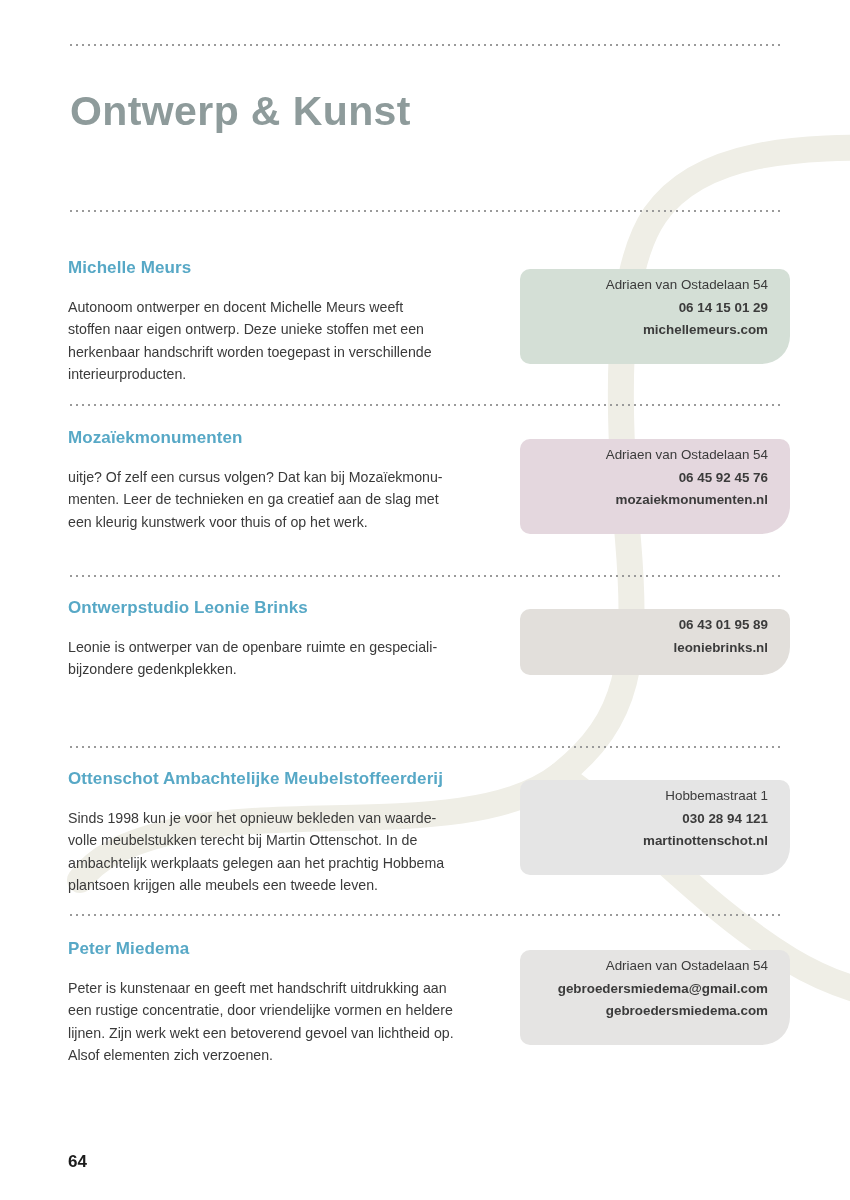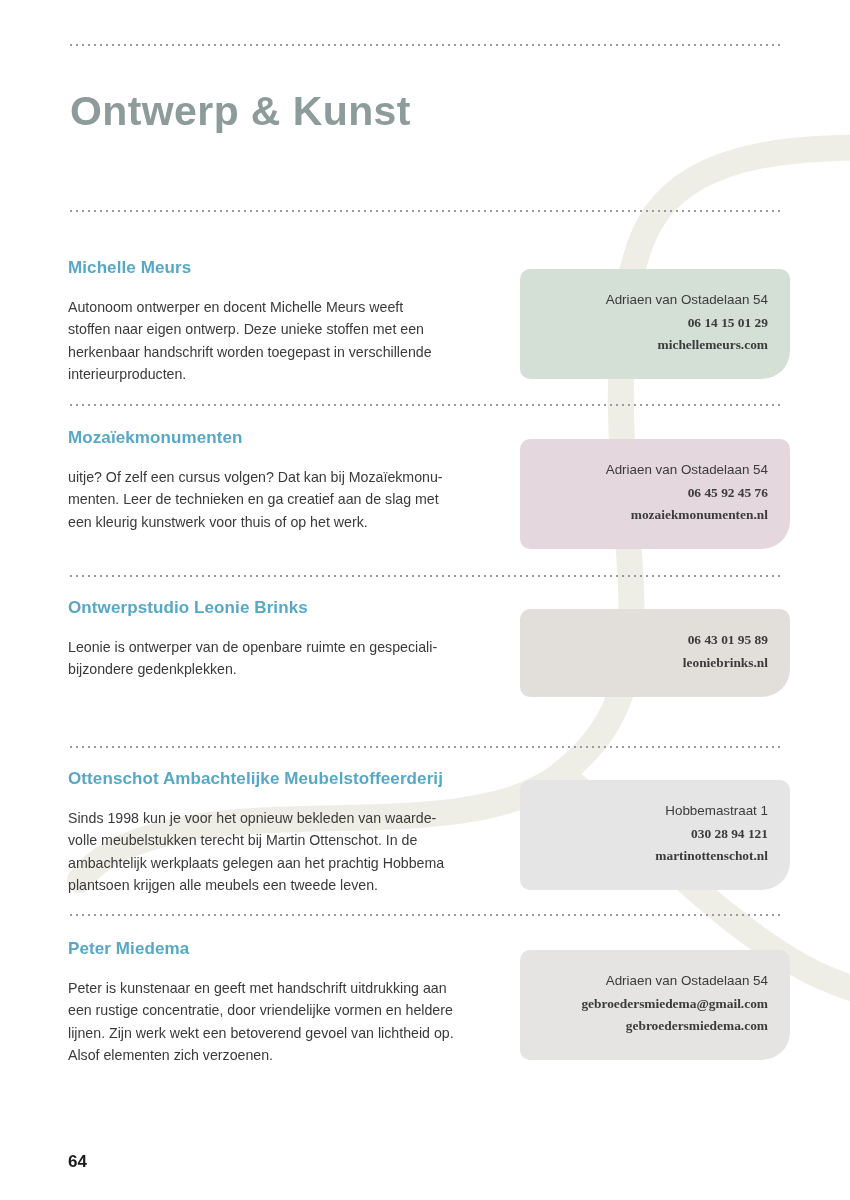--- a/index.html
+++ b/index.html
@@ -92,34 +92,33 @@
     white-space: nowrap;
   }
 
   
   .card {
     position: absolute;
     left: 520px;
     width: 270px;
     border-radius: 10px 10px 28px 10px;
     box-sizing: border-box;
-    padding: 20px 22px 22px 22px;
+    padding: 5px 22px 22px 22px;
     text-align: right;
     z-index: 3;
   }
   .card-line {
     display: block;
     font-size: 13.4px;
     line-height: 22.5px;
     color: #3b3b3b;
     white-space: nowrap;
   }
   .card-line.bold {
     font-weight: bold;
-    font-family: Liberation Serif, serif;
   }
 
   
   .page-number {
     position: absolute;
     left: 68px;
     top: 1152px;
     font-size: 17px;
     font-weight: bold;
     color: #1c1c1c;
@@ -182,21 +181,21 @@
       <span class="card-line bold">mozaiekmonumenten.nl</span>
     </div>
 
     <div class="entry" style="top:598px">
       <h2 class="entry-title">Ontwerpstudio Leonie Brinks</h2>
       <p class="entry-body">
         <span>Leonie is ontwerper van de openbare ruimte en gespeciali-</span>
         <span>bijzondere gedenkplekken.</span>
       </p>
     </div>
-    <div class="card" style="top:609px; height:88px; background:#e2dfdb;">
+    <div class="card" style="top:609px; height:66px; background:#e2dfdb;">
       <span class="card-line bold">06 43 01 95 89</span>
       <span class="card-line bold">leoniebrinks.nl</span>
     </div>
 
     <div class="entry" style="top:769px">
       <h2 class="entry-title">Ottenschot Ambachtelijke Meubelstoffeerderij</h2>
       <p class="entry-body">
         <span>Sinds 1998 kun je voor het opnieuw bekleden van waarde-</span>
         <span>volle meubelstukken terecht bij Martin Ottenschot. In de</span>
         <span>ambachtelijk werkplaats gelegen aan het prachtig Hobbema</span>

